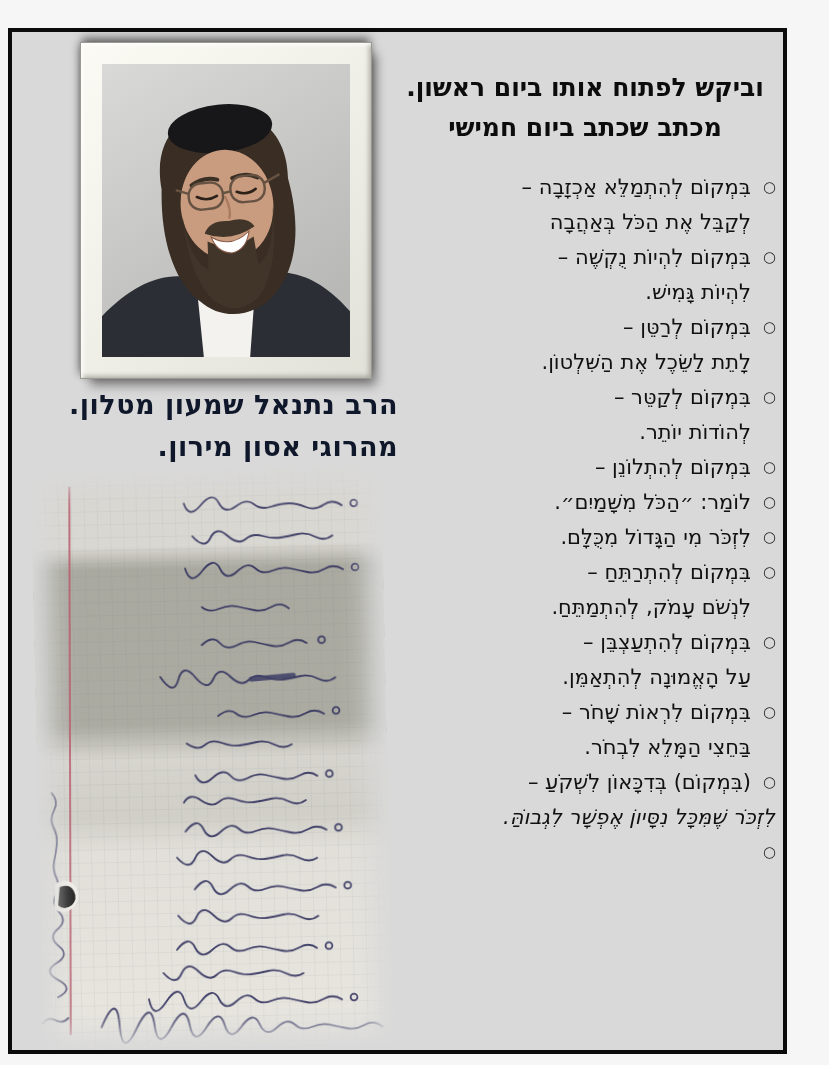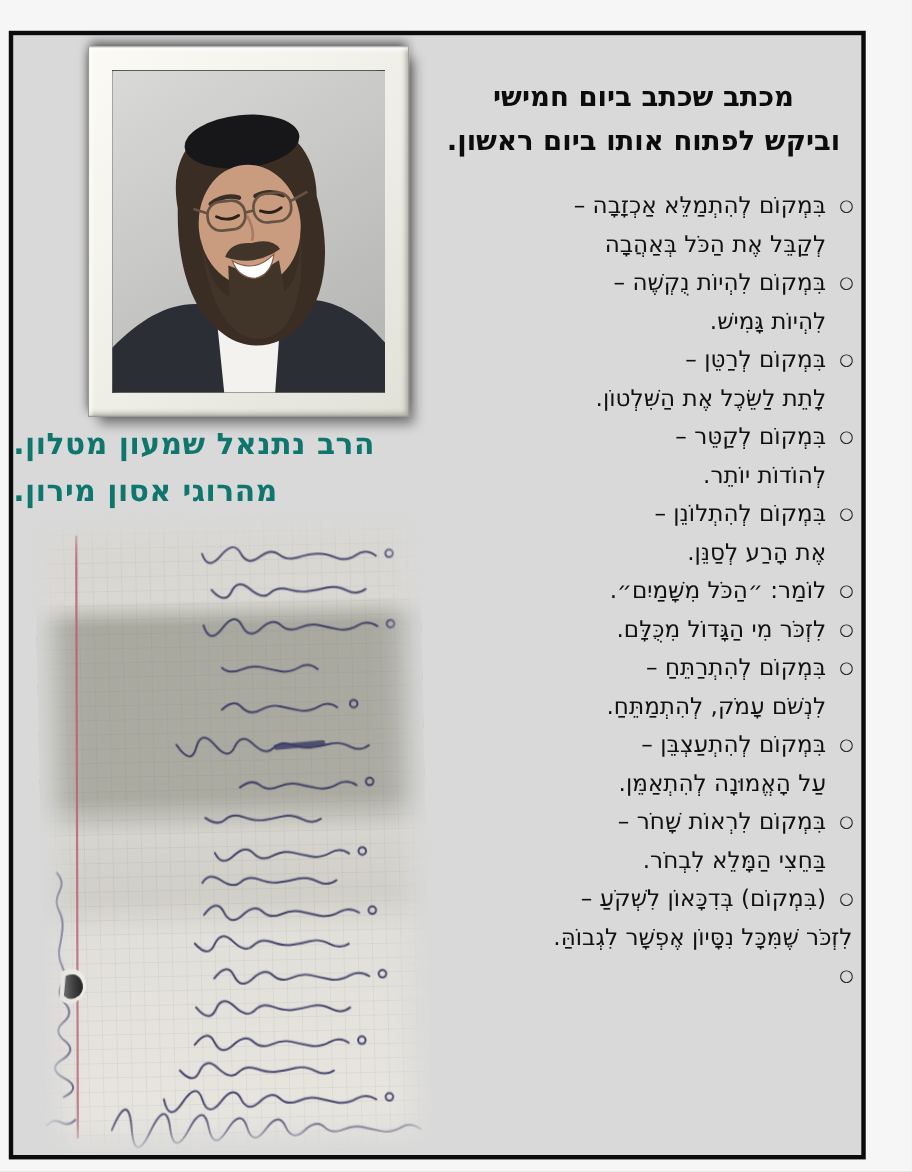--- a/index.html
+++ b/index.html
@@ -30,22 +30,22 @@
     background:#c4c4c2;
     box-shadow:
       inset 4px 5px 9px rgba(0,0,0,.75),
       inset -4px -5px 9px rgba(0,0,0,.55);
     overflow:hidden;
   }
   .frame-inner svg{display:block;width:100%;height:100%;}
   
   .caption{
     position:absolute;left:0;top:352px;width:386px;
-    text-align:left;direction:rtl;
-    font-weight:bold;font-size:27px;line-height:42px;color:#0f766e;
+    text-align:right;direction:rtl;
+    font-weight:bold;font-size:27px;line-height:42px;color:#0f172a;
     letter-spacing:.5px;
   }
   
   .letter{
     position:absolute;left:25px;top:438px;width:350px;height:576px;
     transform:rotate(-1.2deg);
   }
   .letter svg{display:block;width:100%;height:100%;}
   .letter::after{
     content:"";position:absolute;inset:0;pointer-events:none;
@@ -60,21 +60,21 @@
     font-weight:bold;font-size:25px;line-height:40px;color:#0c0c0c;
   }
   .header div{white-space:nowrap;}
   .list{margin-top:22px;font-size:21px;line-height:35px;}
   .item{position:relative;padding-right:28px;}
   .item .bullet{
     position:absolute;right:3px;top:0;
     font-size:15px;line-height:35px;color:#222;
   }
   .item .l1,.item .l2{white-space:nowrap;text-align:right;}
-  .item .l2.outdent{margin-right:-24px;}
+  .item .l2.outdent{margin-right:-24px;font-style:italic;}
 </style>
 </head>
 <body>
 
 <div class="panel">
 
   <div class="photo-frame">
     <div class="frame-inner">
       <svg viewBox="0 0 248 291" preserveAspectRatio="xMidYMid slice">
         <defs>
@@ -191,22 +191,22 @@
 
       <g>
         <path d="M16 410 q14 -6 20 4 q6 10 -2 20 q-10 9 -20 2 Z" fill="#efeee8"></path>
         <path d="M20 414 q10 -4 14 4 q4 8 -2 14 q-8 6 -14 0 Z" fill="#1c1c1c"></path>
       </g>
     </svg>
   </div>
 
   <div class="content">
     <div class="header">
+      <div>וביקש לפתוח אותו ביום ראשון.</div>
       <div>מכתב שכתב ביום חמישי</div>
-      <div>וביקש לפתוח אותו ביום ראשון.</div>
     </div>
 
     <div class="list">
       <div class="item">
         <span class="bullet">○</span>
         <div class="l1">בִּמְקוֹם לְהִתְמַלֵּא אַכְזָבָה –</div>
         <div class="l2">לְקַבֵּל אֶת הַכֹּל בְּאַהֲבָה</div>
       </div>
       <div class="item">
         <span class="bullet">○</span>
@@ -219,21 +219,20 @@
         <div class="l2">לָתֵת לַשֵּׂכֶל אֶת הַשִּׁלְטוֹן.</div>
       </div>
       <div class="item">
         <span class="bullet">○</span>
         <div class="l1">בִּמְקוֹם לְקַטֵּר –</div>
         <div class="l2">לְהוֹדוֹת יוֹתֵר.</div>
       </div>
       <div class="item">
         <span class="bullet">○</span>
         <div class="l1">בִּמְקוֹם לְהִתְלוֹנֵן –</div>
-        <div class="l2">אֶת הָרַע לְסַנֵּן.</div>
       </div>
       <div class="item">
         <span class="bullet">○</span>
         <div class="l2">לוֹמַר: ״הַכֹּל מִשָּׁמַיִם״.</div>
       </div>
       <div class="item">
         <span class="bullet">○</span>
         <div class="l2">לִזְכֹּר מִי הַגָּדוֹל מִכֻּלָּם.</div>
       </div>
       <div class="item">

